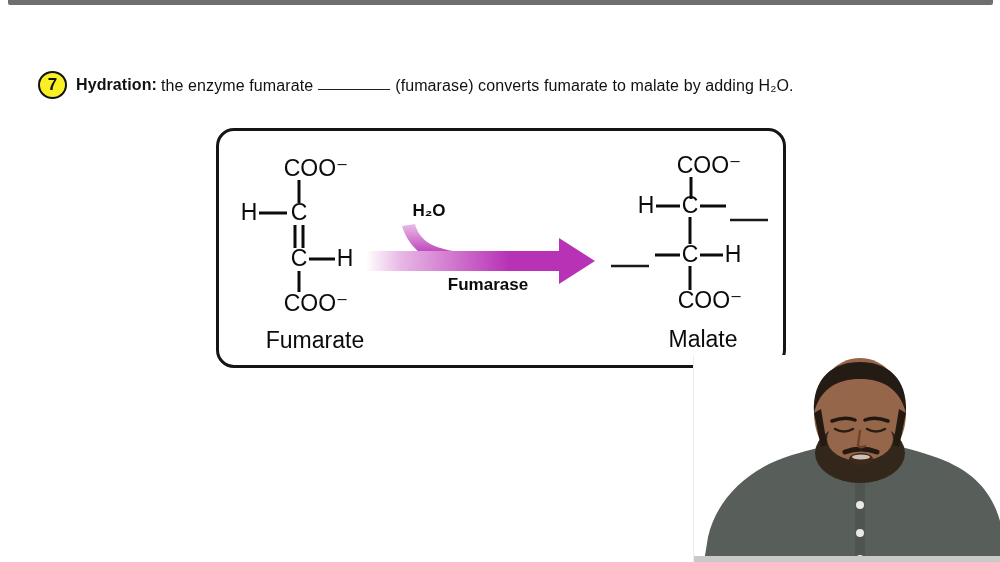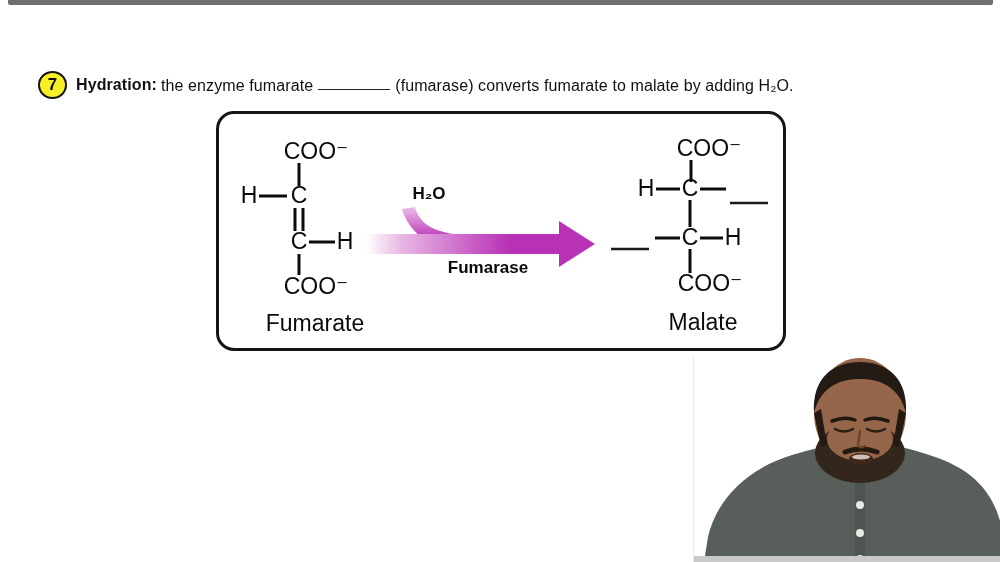--- a/index.html
+++ b/index.html
@@ -21,21 +21,21 @@
     font-weight:bold; font-size:17px; flex:0 0 auto;
   }
   .qtext { margin-left:9px; font-size:16px; white-space:nowrap; letter-spacing:0.1px; }
   .qtext b { margin-right:4px; }
   .blank {
     display:inline-block; width:72px; height:0.85em;
     border-bottom:1.7px solid #222; margin:0 5px;
   }
   
   .diagram-box {
-    position:absolute; left:216px; top:111px; width:570px; height:240px;
+    position:absolute; left:216px; top:128px; width:570px; height:240px;
     border:3px solid #151515; border-radius:18px; background:#fff; box-sizing:border-box;
   }
   .diagram-box svg { position:absolute; left:0; top:0; }
   .chem-letter  { font-size:23px; fill:#0b0b0b; }
   .chem-label   { font-size:23px; fill:#0b0b0b; }
   .rxn-label    { font-size:17px; font-weight:bold; fill:#0b0b0b; }
   .bond   { stroke:#0b0b0b; stroke-width:3; stroke-linecap:butt; }
   .blankline { stroke:#1a1a1a; stroke-width:2.4; }
   
   .webcam {

